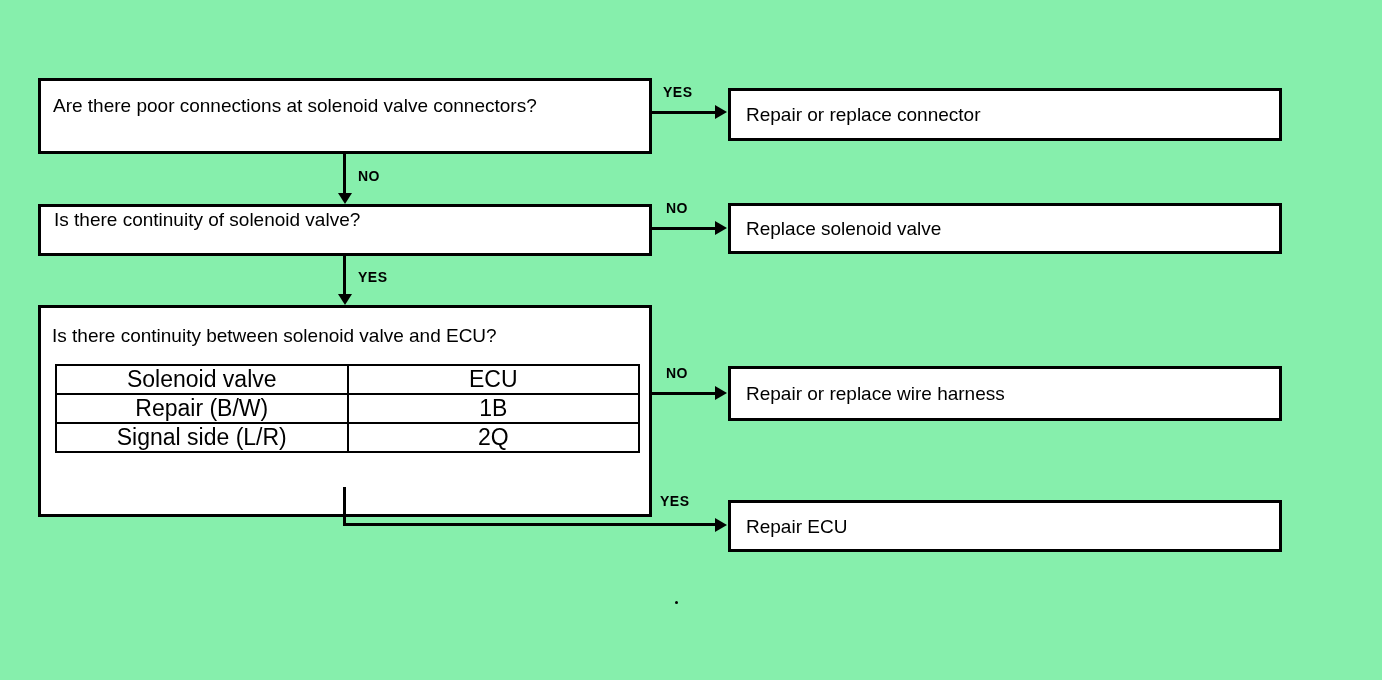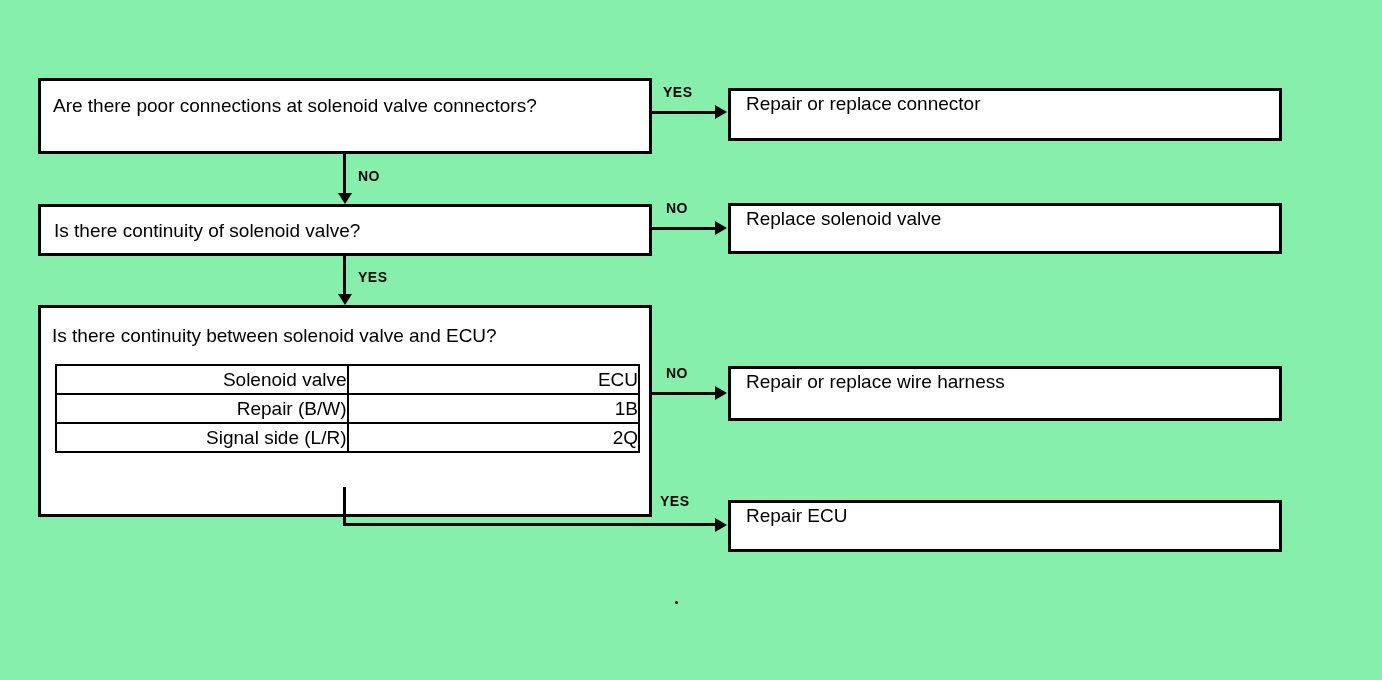--- a/index.html
+++ b/index.html
@@ -23,41 +23,41 @@
   .box {
     position: absolute;
     box-sizing: border-box;
     border: 3px solid #000;
     background: #ffffff;
     font-size: 19px;
     line-height: 25px;
   }
   .q1 { left: 38px; top: 78px;  width: 614px; height: 76px; padding: 12px 10px 0 12px; }
   .q1 .txt { max-width: 500px; }
-  .q2 { left: 38px; top: 204px; width: 614px; height: 52px; display: flex; align-items: center; padding-left: 13px; }
+  .q2 { left: 38px; top: 204px; width: 614px; height: 52px; display: flex; align-items: flex-start; padding-left: 13px; }
   .q3 { left: 38px; top: 305px; width: 614px; height: 212px; padding: 15px 10px 0 11px; }
-  .a  { left: 728px; width: 554px; display: flex; padding-left: 15px; }
+  .a  { left: 728px; width: 554px; display: flex; align-items: center; padding-left: 15px; }
   .a1 { top: 88px;  height: 53px; }
   .a2 { top: 203px; height: 51px; }
   .a3 { top: 366px; height: 55px; }
   .a4 { top: 500px; height: 52px; }
 
   table.pins {
     border-collapse: collapse;
     table-layout: fixed;
     width: 585px;
     margin: 16px 0 0 3px;
   }
   table.pins td {
     border: 2px solid #000;
     width: 50%;
     height: 27px;
-    text-align: right;
+    text-align: center;
     vertical-align: middle;
-    font-size: 19px;
+    font-size: 23px;
     padding: 0;
   }
 
   .h-line { position: absolute; height: 3px; background: #000; }
   .v-line { position: absolute; width: 3px;  background: #000; }
 
   .arrow-right {
     position: absolute;
     width: 0; height: 0;
     border-top: 7px solid transparent;

